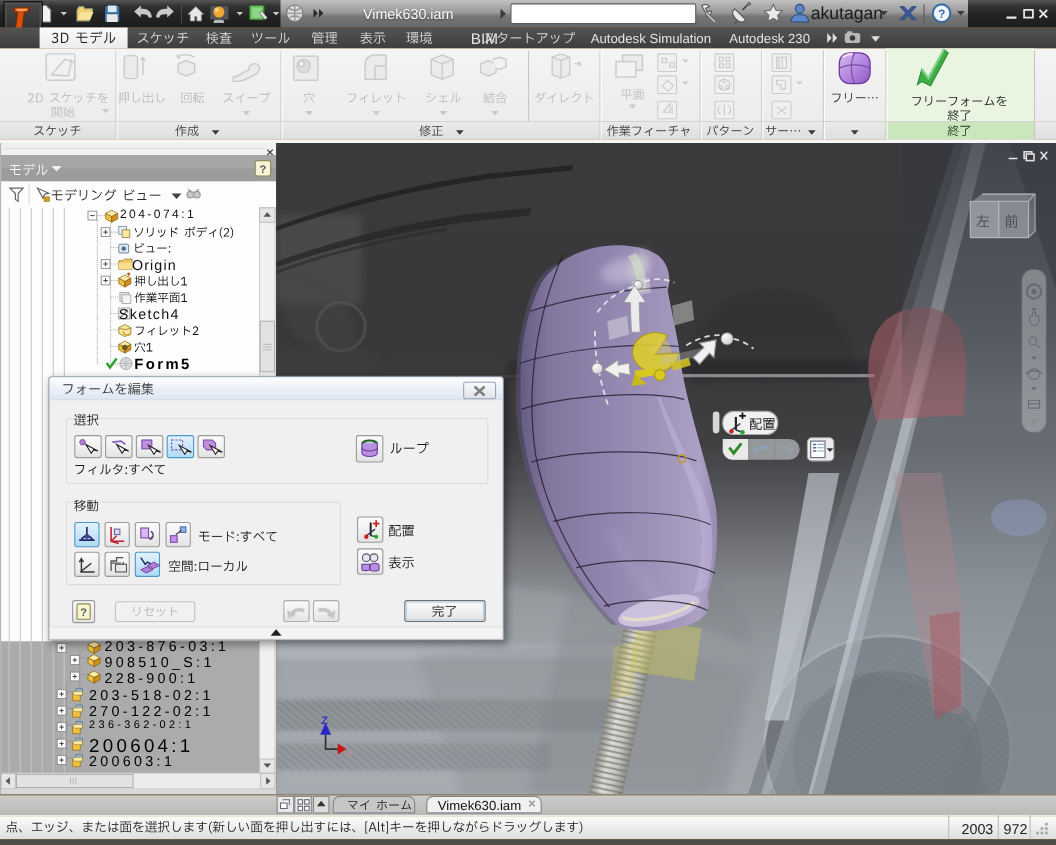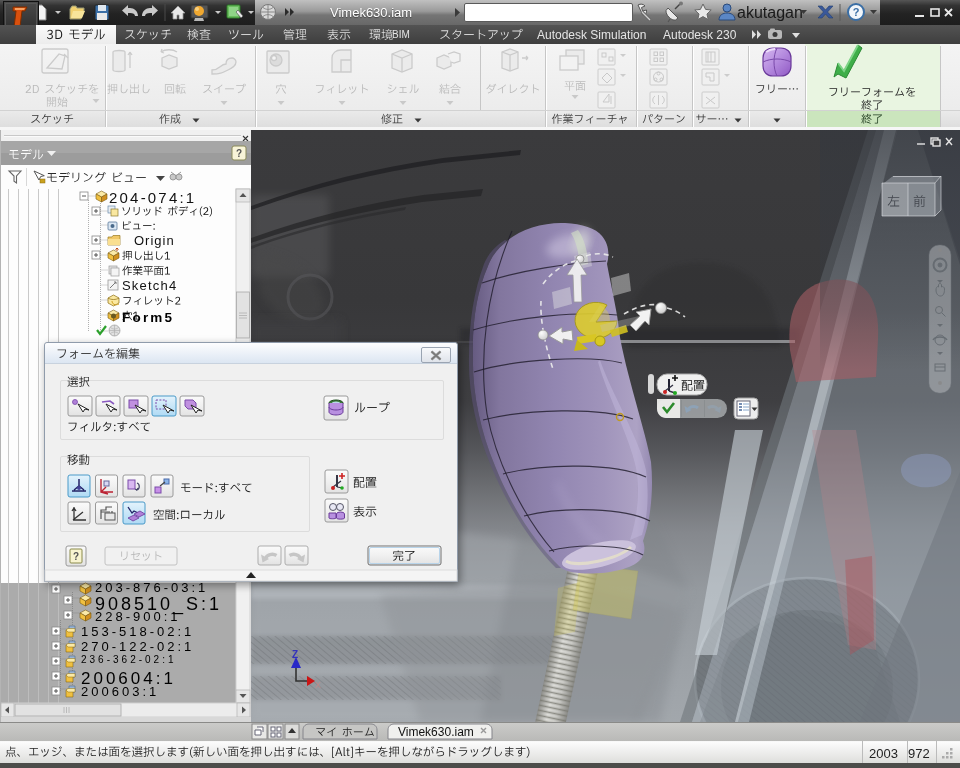--- a/index.html
+++ b/index.html
@@ -87,21 +87,21 @@
 <path d="M10 6h14l-2 4h-3l-2 16h3l-1 4H6l2-4h3l2-16h-3z" fill="#d8500e" stroke="#7a2c00" stroke-width="1"></path>
 <path d="M12 7h10l-1 2h-9z" fill="#f8a060"></path>
 <text x="18" y="36" font-size="6" fill="#e8e8e8" text-anchor="middle" font-family="Liberation Sans" font-weight="bold">PRO</text>
 </svg>
 <path>
 
 <div class="abs" style="left:0;top:25px;width:960px;height:19px;background:linear-gradient(#535353,#3e3e3e)"></div>
 <div class="abs" style="left:36px;top:25px;width:80px;height:19px;background:linear-gradient(#fafafa,#ececec)"></div>
 <div class="abs" style="left:537px;top:28px;width:130px;height:14px;color:#e4e4e4;font-size:12px;line-height:14px">Autodesk Simulation</div>
 <div class="abs" style="left:663px;top:28px;width:90px;height:14px;color:#e4e4e4;font-size:12px;line-height:14px">Autodesk 230</div>
-<div class="abs" style="left:392px;top:28px;width:30px;height:14px;color:#e4e4e4;font-size:10px;line-height:14px">BIM</div>
+<div class="abs" style="left:428px;top:28px;width:30px;height:14px;color:#e4e4e4;font-size:14px;line-height:14px">BIM</div>
 <svg class="abs" style="left:744px;top:25px" width="70" height="19" viewBox="0 0 70 19">
 <path d="M8 5l4 4.5-4 4.5zM13 5l4 4.5-4 4.5z" fill="#e0e0e0"></path>
 <rect x="24" y="5" width="14" height="9" rx="2" fill="#b8b8b8"></rect>
         <circle cx="31" cy="9.5" r="2.5" fill="#3a3a3a"></circle>
         <rect x="26" y="3.5" width="5" height="3" rx="1" fill="#b8b8b8"></rect>
 <path d="M48 8l4 5 4-5z" fill="#e0e0e0"></path>
 </svg>
 
 
 <div class="abs" style="left:0;top:44px;width:960px;height:66px;background:linear-gradient(#f4f4f4,#ececec)"></div>
@@ -335,27 +335,27 @@
 <rect x="1" y="703" width="13" height="14" fill="#e6e6e6" stroke="#b8b8b8" stroke-width=".8"></rect>
 <path d="M9 706.5l-4 3.5 4 3.5z" fill="#555"></path>
 <rect x="237" y="703" width="13" height="14" fill="#e6e6e6" stroke="#b8b8b8" stroke-width=".8"></rect>
 <path d="M242 706.5l4 3.5-4 3.5z" fill="#555"></path>
 <rect x="15" y="704" width="106" height="12" fill="#e2e2e2" stroke="#a8a8a8" stroke-width=".8"></rect>
 <path d="M64 707v6M66.5 707v6M69 707v6" stroke="#b0b0b0" stroke-width=".8"></path>
 <rect x="1" y="717" width="250" height="5" fill="#d8d8d8"></rect>
 <path d="M0.5 130v592" stroke="#b4b4b4"></path>
 </svg>
 
-<div class="abs" style="left:109px;top:189px;width:120px;height:13px;font-size:15px;letter-spacing:2.2px;color:#111">204-074:1</div>
-<div class="abs" style="left:134px;top:233px;width:120px;height:13px;font-size:13px;letter-spacing:1px;color:#111">Origin</div>
-<div class="abs" style="left:122px;top:278px;width:120px;height:13px;font-size:13px;letter-spacing:1.2px;color:#111">Sketch4</div>
-<div class="abs" style="left:122px;top:310px;width:120px;height:14px;font-size:13.5px;letter-spacing:2.2px;color:#000;font-weight:bold">Form5</div>
-<div class="abs" style="left:95px;top:594px;width:140px;height:12px;font-size:18px;letter-spacing:3px;color:#000">908510_S:1</div>
+<div class="abs" style="left:109px;top:189px;width:120px;height:13px;font-size:11px;letter-spacing:2.2px;color:#111">204-074:1</div>
+<div class="abs" style="left:120px;top:233px;width:120px;height:13px;font-size:13px;letter-spacing:1px;color:#111">Origin</div>
+<div class="abs" style="left:108px;top:278px;width:120px;height:13px;font-size:13px;letter-spacing:1.2px;color:#111">Sketch4</div>
+<div class="abs" style="left:122px;top:323px;width:120px;height:14px;font-size:13.5px;letter-spacing:2.2px;color:#000;font-weight:bold">Form5</div>
+<div class="abs" style="left:95px;top:594px;width:140px;height:12px;font-size:13px;letter-spacing:3px;color:#000">908510_S:1</div>
 <div class="abs" style="left:95px;top:609px;width:140px;height:12px;font-size:13px;letter-spacing:3px;color:#000">228-900:1</div>
-<div class="abs" style="left:81px;top:624px;width:160px;height:12px;font-size:13px;letter-spacing:3px;color:#000">153-518-02:1</div>
+<div class="abs" style="left:81px;top:624px;width:160px;height:12px;font-size:13px;letter-spacing:3px;color:#000">203-518-02:1</div>
 <div class="abs" style="left:81px;top:639px;width:160px;height:12px;font-size:13px;letter-spacing:3px;color:#000">270-122-02:1</div>
 <div class="abs" style="left:81px;top:654px;width:160px;height:12px;font-size:10px;letter-spacing:3px;color:#000">236-362-02:1</div>
 <div class="abs" style="left:81px;top:669px;width:160px;height:12px;font-size:17px;letter-spacing:3px;color:#000">200604:1</div>
 <div class="abs" style="left:81px;top:684px;width:160px;height:12px;font-size:13px;letter-spacing:3px;color:#000">200603:1</div>
 
 
 <svg class="abs" style="left:251px;top:130px" width="709" height="592" viewBox="251 130 709 592">
 <defs>
 <linearGradient id="vbg" x1="0" y1="130" x2="0" y2="722" gradientUnits="userSpaceOnUse">
 <stop offset="0" stop-color="#3b3b3d"></stop>
@@ -721,22 +721,22 @@
         <path d="M38 11l4-5 4 5z" fill="#333"></path>
 <path d="M53 17v-9c0-4 3-6 6-6h62c3 0 6 2 6 6v9z" fill="#c6c6c4" stroke="#84848a"></path>
 <path d="M138 17v-9c0-4 3-6 6-6h92c3 0 6 2 6 6v9z" fill="#f0f0ee" stroke="#84848a"></path>
 <path d="M231 6l5 5M236 6l-5 5" stroke="#999" stroke-width="1.4"></path>
 </svg>
 <div class="abs" style="left:398px;top:725px;width:100px;height:13px;font-size:12px;color:#111">Vimek630.iam</div>
 <div class="abs" style="left:0;top:741px;width:960px;height:22px;background:linear-gradient(#fcfcfc,#dededc);border-top:1px solid #f8f8f8"></div>
 <div class="abs" style="left:862px;top:741px;width:1px;height:22px;background:#bbb"></div>
 <div class="abs" style="left:907px;top:741px;width:1px;height:22px;background:#bbb"></div>
 <div class="abs" style="left:936px;top:741px;width:1px;height:22px;background:#bbb"></div>
-<div class="abs" style="left:869px;top:746px;width:34px;height:13px;font-size:13px;color:#222;text-align:left">2003</div>
-<div class="abs" style="left:908px;top:746px;width:26px;height:13px;font-size:13px;color:#222;text-align:left">972</div>
+<div class="abs" style="left:869px;top:746px;width:34px;height:13px;font-size:13px;color:#222;text-align:right">2003</div>
+<div class="abs" style="left:908px;top:746px;width:26px;height:13px;font-size:13px;color:#222;text-align:right">972</div>
 <svg class="abs" style="left:938px;top:744px" width="20" height="18" viewBox="0 0 20 18">
         <g fill="#aaa">
           <rect x="12" y="12" width="2.5" height="2.5"></rect>
           <rect x="8" y="12" width="2.5" height="2.5"></rect>
           <rect x="4" y="12" width="2.5" height="2.5"></rect>
           <rect x="12" y="8" width="2.5" height="2.5"></rect>
           <rect x="8" y="8" width="2.5" height="2.5"></rect>
           <rect x="12" y="4" width="2.5" height="2.5"></rect>
         </g>
       </svg>

